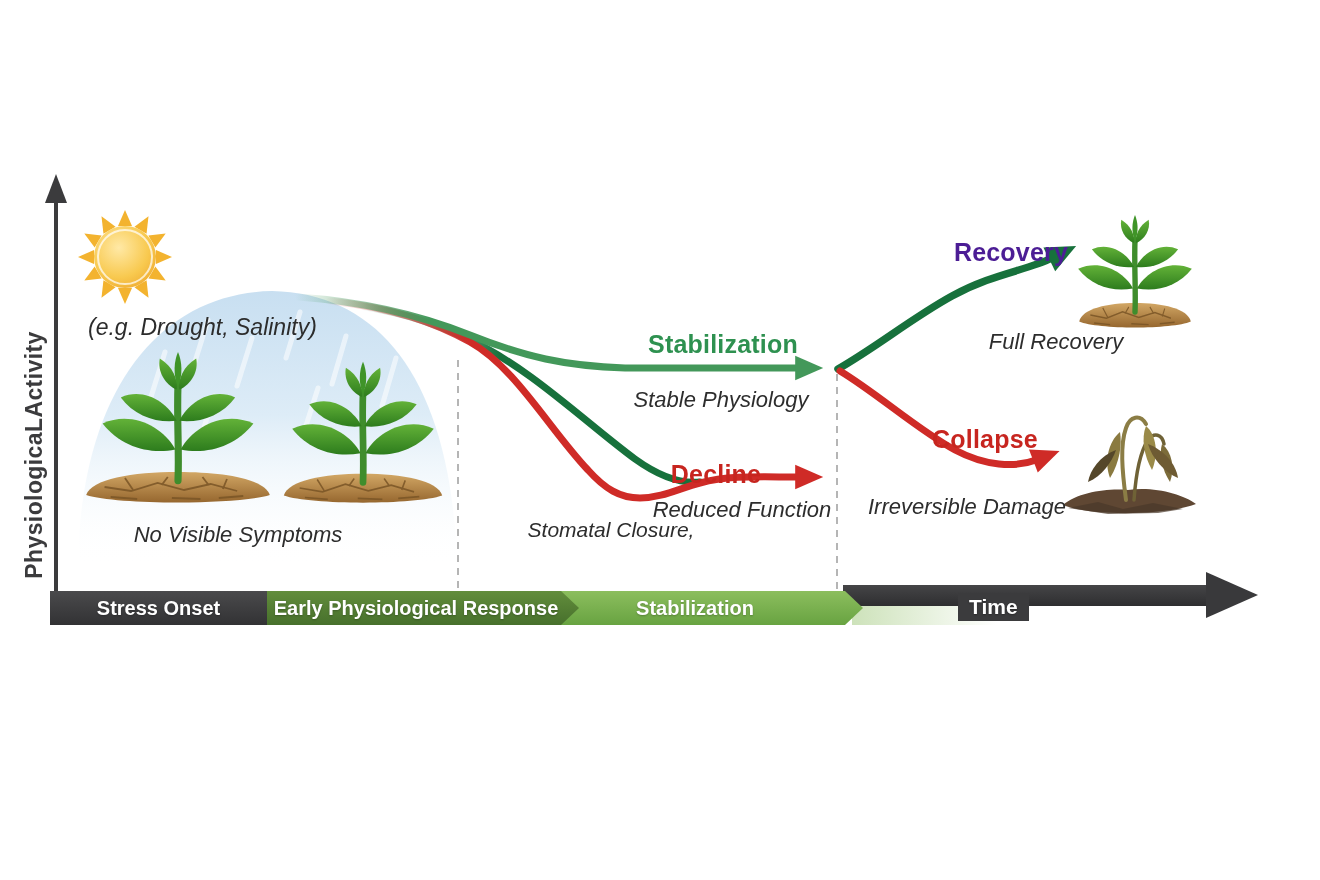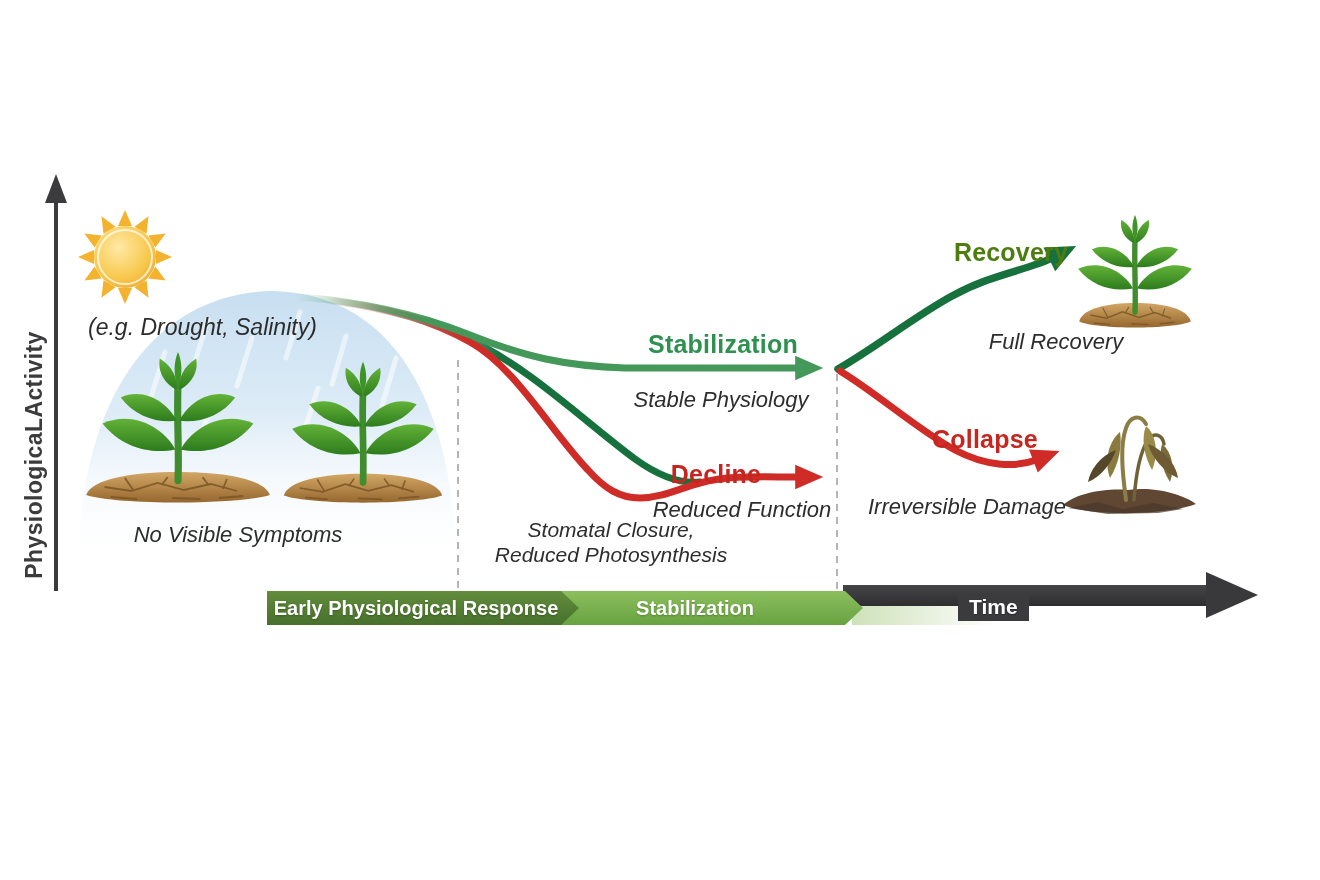--- a/index.html
+++ b/index.html
@@ -7,21 +7,21 @@
   .stage{position:relative;width:1320px;height:880px;background:#ffffff;overflow:hidden;}
   .art{position:absolute;left:0;top:0;width:1320px;height:880px;}
 
   .lbl{position:absolute;white-space:nowrap;}
   .center{transform:translateX(-50%);text-align:center;}
   .caption{font-style:italic;font-size:22px;color:#2d2d2d;}
   .caption2{font-style:italic;font-size:21px;color:#2d2d2d;line-height:25px;}
   .stress-note{font-style:italic;font-size:23px;color:#2c2c2c;line-height:28px;}
   .curve-label{font-weight:bold;font-size:25px;letter-spacing:0.2px;}
   .green-mid{color:#2e9150;}
-  .green-dark{color:#4d7c0f;}
+  .green-dark{color:#4c1d95;}
   .red{color:#c7251f;}
   .yaxis-label{left:34px;top:455px;transform:translate(-50%,-50%) rotate(-90deg);
     font-weight:bold;font-size:23px;color:#3b3b3d;letter-spacing:0.4px;}
 
   
   .tl-seg{position:absolute;top:591px;height:34px;display:flex;align-items:center;justify-content:center;
     color:#ffffff;font-weight:bold;font-size:20px;text-shadow:0 1px 2px rgba(0,0,0,0.25);}
   .tl-seg1{left:50px;width:217px;background:linear-gradient(180deg,#4a4a4c,#323234);z-index:3;}
   .tl-seg2{left:267px;width:312px;background:linear-gradient(180deg,#628d3c,#47702c);z-index:3;
     clip-path:polygon(0 0, calc(100% - 18px) 0, 100% 50%, calc(100% - 18px) 100%, 0 100%);padding-right:14px;box-sizing:border-box;}
@@ -192,38 +192,40 @@
   <div class="lbl yaxis-label">PhysiologicaLActivity</div>
 
   <div class="lbl stress-note" style="left:88px;top:313px;">
     <div>(e.g. Drought, Salinity)</div>
   </div>
 
   <div class="lbl caption center" style="left:238px;top:522px;">No Visible Symptoms</div>
 
   <div class="lbl caption2 center" style="left:611px;top:517px;">
     <div>Stomatal Closure,</div>
-    <div>Reduced Photosynthesis</div>
   </div>
 
   <div class="lbl curve-label green-mid center" style="left:723px;top:330px;">Stabilization</div>
   <div class="lbl caption center" style="left:721px;top:387px;">Stable Physiology</div>
 
   <div class="lbl curve-label red center" style="left:716px;top:460px;">Decline</div>
   <div class="lbl caption center" style="left:742px;top:497px;">Reduced Function</div>
 
   <div class="lbl curve-label green-dark center" style="left:1011px;top:238px;">Recovery</div>
   <div class="lbl caption center" style="left:1008px;top:329px;margin-left:48px;">Full Recovery</div>
 
   <div class="lbl curve-label red center" style="left:985px;top:425px;">Collapse</div>
   <div class="lbl caption center" style="left:967px;top:494px;">Irreversible Damage</div>
 
   <div class="green-fade"></div>
   <div class="time-shaft"></div>
   <div class="time-head"></div>
+  <div class="tl-seg tl-seg1">
+    <span>Stress Onset</span>
+  </div>
   <div class="tl-seg tl-seg2">
     <span>Early Physiological Response</span>
   </div>
   <div class="tl-seg tl-seg3">
     <span>Stabilization</span>
   </div>
   <div class="time-badge">Time</div>
 
 </div>
 

